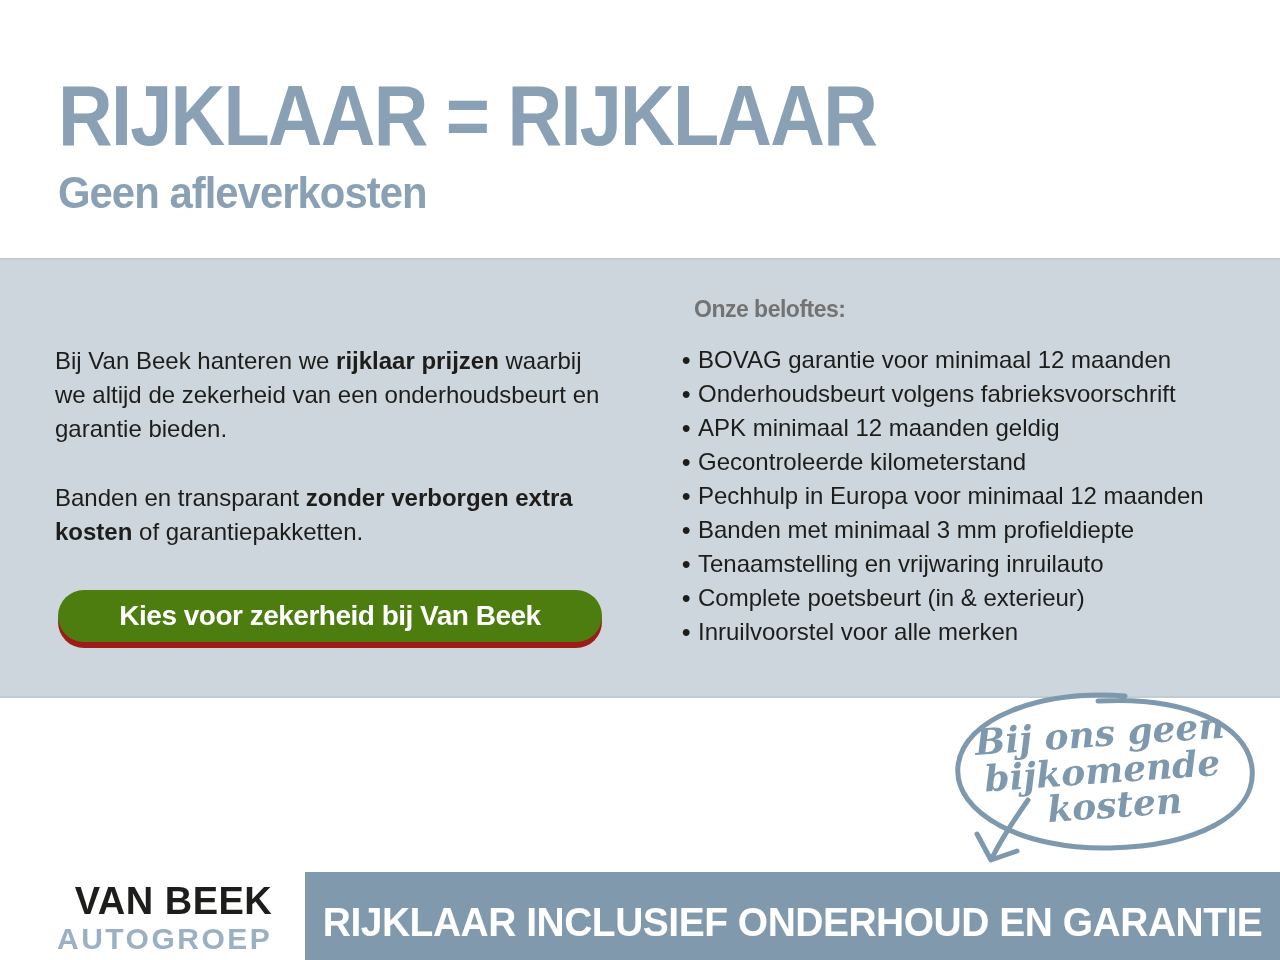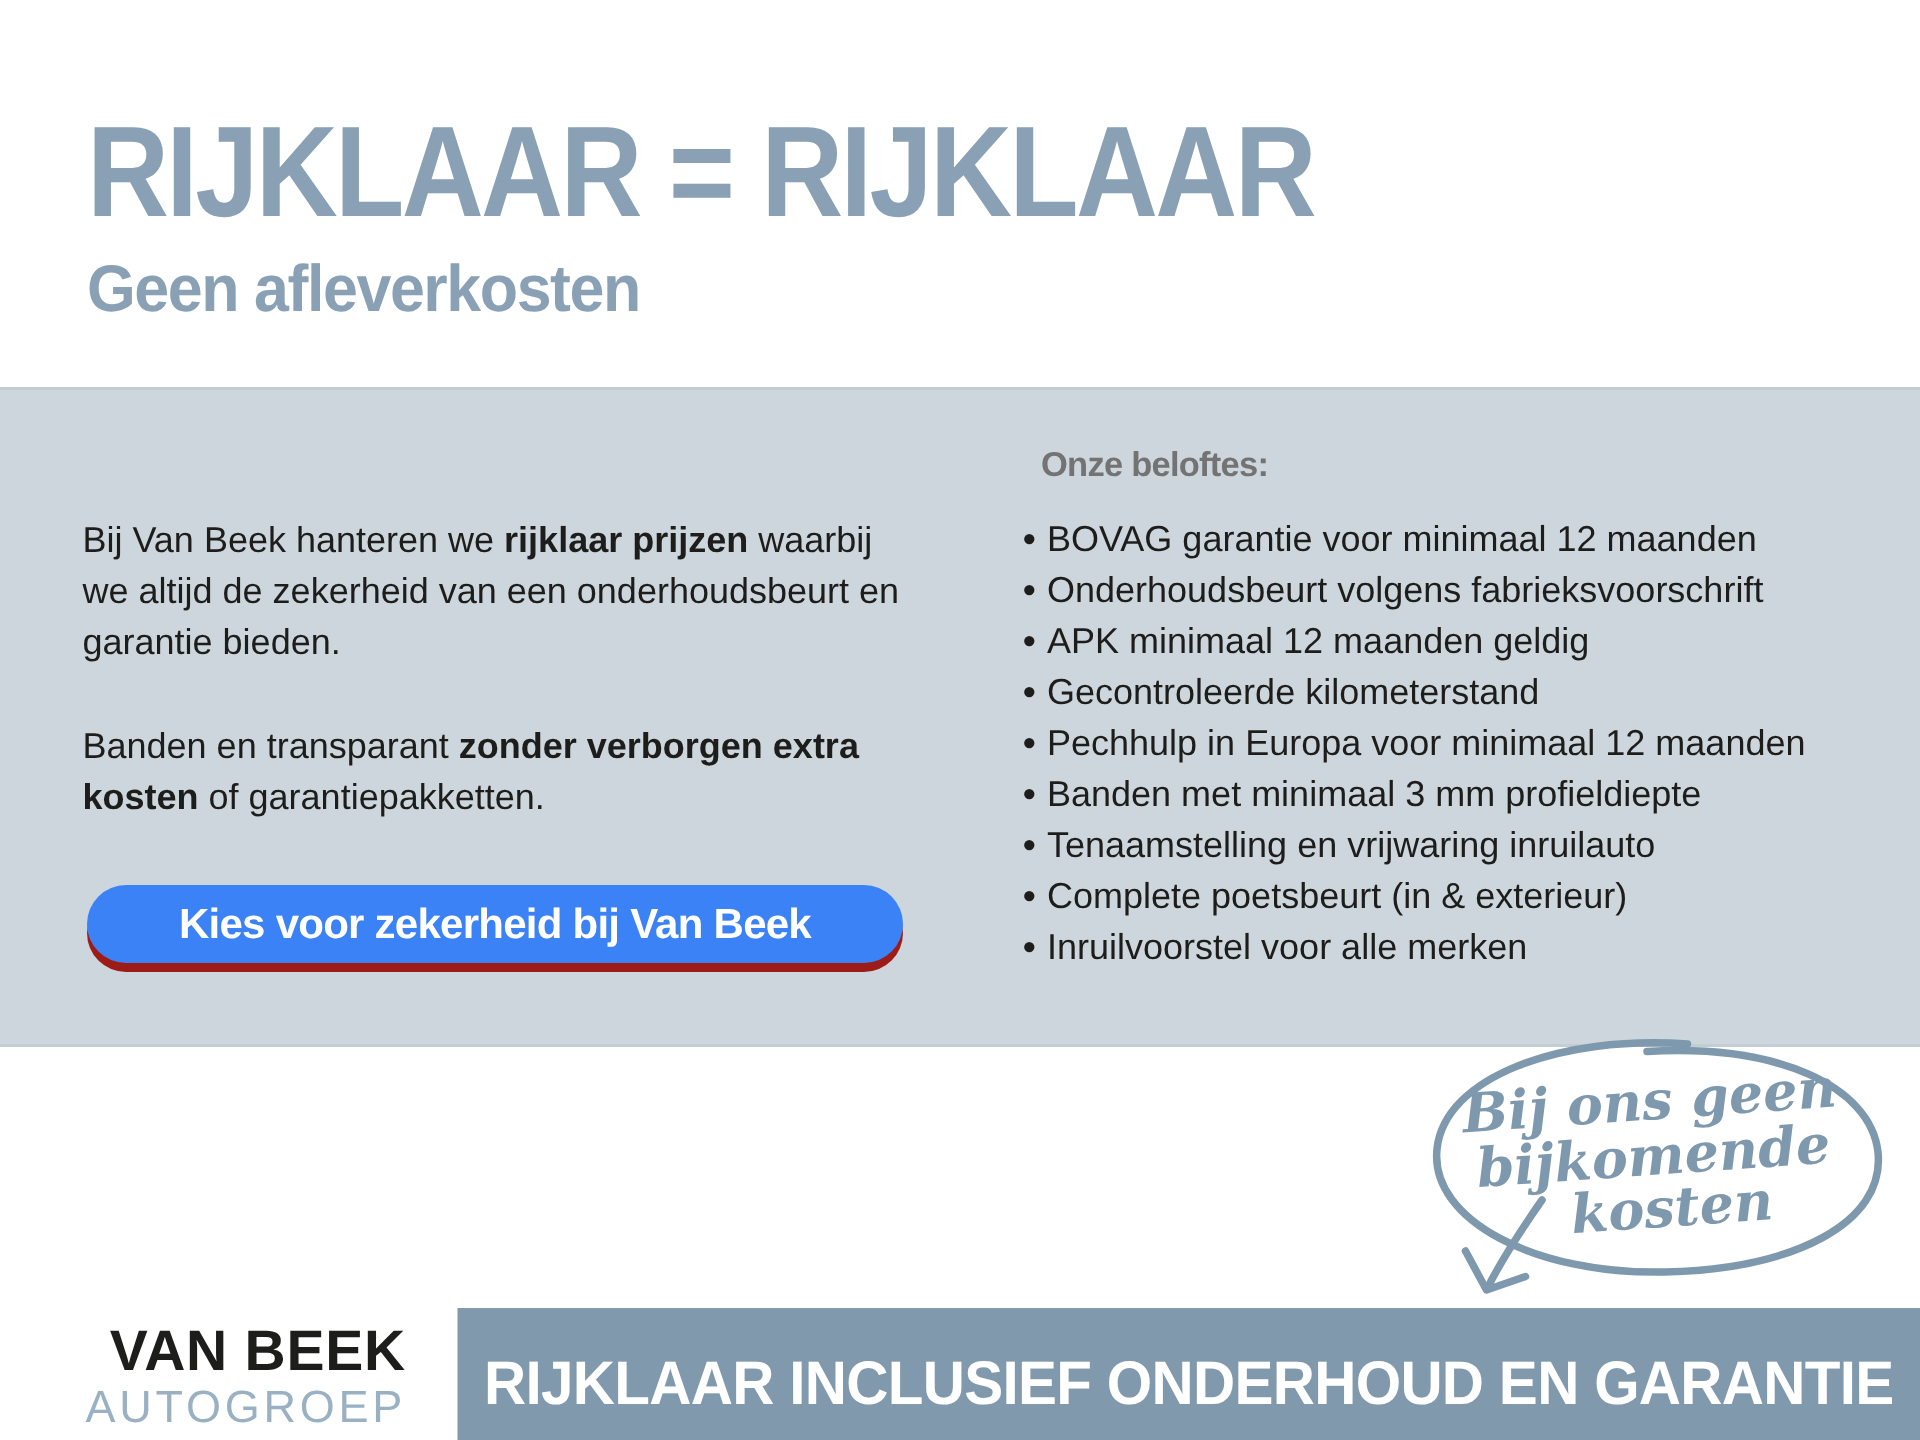--- a/index.html
+++ b/index.html
@@ -65,21 +65,21 @@
   }
   .panel-left p + p { margin-top: 35px; }
   .panel-left strong { font-weight: 700; }
 
   .cta {
     position: absolute;
     left: 58px;
     top: 590px;
     width: 544px;
     height: 52px;
-    background: #3b82f6;
+    background: #4d7c0f;
     border: none;
     border-radius: 28px;
     box-shadow: 0 6px 0 #9e1c17;
     color: #ffffff;
     font-family: "Liberation Sans", sans-serif;
     font-size: 28px;
     font-weight: 800;
     letter-spacing: -0.5px;
     cursor: pointer;
     display: flex;
@@ -146,21 +146,21 @@
   }
   .logo-line1 {
     font-size: 38px;
     font-weight: 800;
     letter-spacing: 0.5px;
     color: #1d1d1b;
   }
   .logo-line2 {
     margin-top: 4px;
     font-size: 30px;
-    font-weight: 400;
+    font-weight: 700;
     letter-spacing: 2.5px;
     color: #9ab1c4;
   }
   .banner {
     position: absolute;
     left: 305px;
     top: 872px;
     width: 975px;
     height: 100px;
     background: #8099ad;

